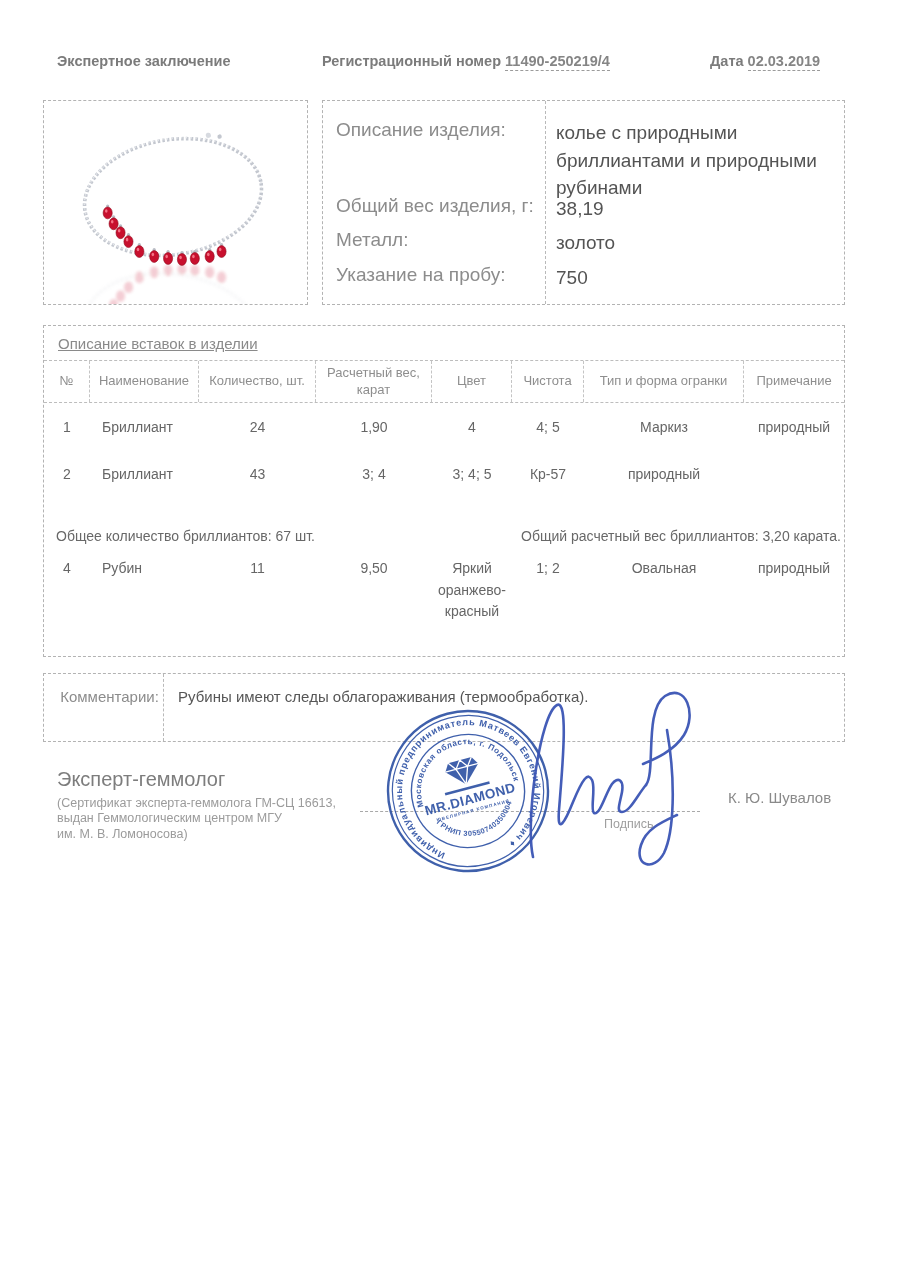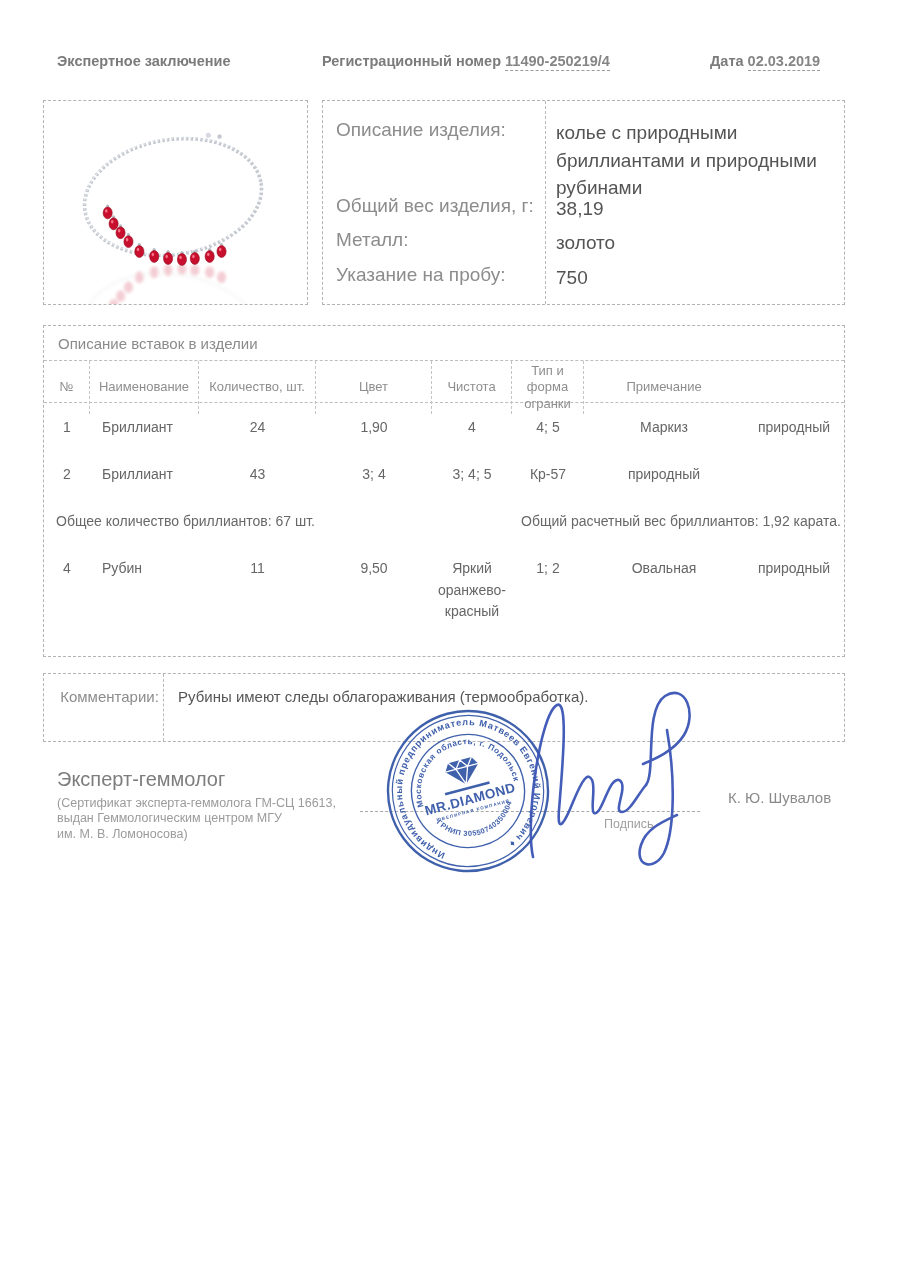--- a/index.html
+++ b/index.html
@@ -20,30 +20,30 @@
   .uline{border-bottom:1px dashed #9b9b9b;padding-bottom:1px;color:#858585;font-weight:bold;}
   
   .dbox{position:absolute;border:1px dashed #b3b3b3;background:#fff;box-sizing:border-box;}
   .photo-box{left:43px;top:100px;width:265px;height:205px;}
   .desc-box{left:322px;top:100px;width:523px;height:205px;font-size:19px;}
   .desc-divider{position:absolute;left:222px;top:0;bottom:0;border-left:1px dashed #b9b9b9;}
   .desc-label{position:absolute;left:13px;color:#8c8c8c;}
   .desc-value{position:absolute;left:233px;color:#545454;width:280px;line-height:1.45;}
   
   .tbl-box{left:43px;top:325px;width:802px;height:332px;font-size:14px;}
-  .tbl-title{height:35px;line-height:35px;padding-left:14px;font-size:15px;color:#8a8a8a;border-bottom:1px dashed #bdbdbd;box-sizing:border-box;}
+  .tbl-title{height:35px;line-height:35px;padding-left:14px;font-size:15px;color:#8a8a8a;border-bottom:1px dashed #bdbdbd;box-sizing:border-box;text-decoration:underline;}
   .grid{display:grid;grid-template-columns:46px 109px 117px 116px 80px 72px 160px 100px;box-sizing:border-box;}
   .hrow{height:42px;border-bottom:1px dashed #bdbdbd;}
   .hc{display:flex;align-items:center;justify-content:center;text-align:center;
       font-size:13px;color:#8e8e8e;line-height:1.25;border-right:1px dashed #c4c4c4;padding:2px 4px;box-sizing:border-box;}
   .hc:last-child{border-right:none;}
   .drow{height:47px;}
   .dc{display:flex;align-items:center;justify-content:center;text-align:center;color:#666;box-sizing:border-box;}
   .dc.left{justify-content:flex-start;padding-left:12px;}
-  .sumrow{height:47px;display:flex;align-items:center;justify-content:space-between;
+  .sumrow{height:47px;display:flex;align-items:flex-end;justify-content:space-between;
           padding:0 3px 0 12px;color:#686868;box-sizing:border-box;}
   .rubyrow{align-items:flex-start;padding-top:14px;height:auto;}
   .rubyrow .dc{align-items:flex-start;line-height:1.55;}
   
   .com-box{left:43px;top:673px;width:802px;height:69px;font-size:15px;display:flex;}
   .com-label{width:120px;border-right:1px dashed #b9b9b9;padding:14px 0 0 12px;color:#8c8c8c;box-sizing:border-box;text-align:center;}
   .com-text{padding:14px 0 0 14px;color:#565656;}
   
   .expert{position:absolute;left:57px;top:768px;}
   .expert-title{font-size:20px;color:#7d7d7d;margin-bottom:5px;}
@@ -163,20 +163,21 @@
     <div class="desc-value" style="top:163px">750</div>
   </div>
 
   <div class="dbox tbl-box">
     <div class="tbl-title">Описание вставок в изделии</div>
 
     <div class="grid hrow">
       <div class="hc">№</div>
       <div class="hc">Наименование</div>
       <div class="hc">Количество, шт.</div>
+      <div class="hc">Расчетный вес, карат</div>
       <div class="hc">Цвет</div>
       <div class="hc">Чистота</div>
       <div class="hc">Тип и форма огранки</div>
       <div class="hc">Примечание</div>
     </div>
 
     <div class="grid drow">
       <div class="dc">1</div>
       <div class="dc left">Бриллиант</div>
       <div class="dc">24</div>
@@ -192,21 +193,21 @@
       <div class="dc left">Бриллиант</div>
       <div class="dc">43</div>
       <div class="dc">3; 4</div>
       <div class="dc">3; 4; 5</div>
       <div class="dc">Кр-57</div>
       <div class="dc">природный</div>
     </div>
 
     <div class="sumrow">
       <span>Общее количество бриллиантов: 67 шт.</span>
-      <span>Общий расчетный вес бриллиантов: 1,92 карата.</span>
+      <span>Общий расчетный вес бриллиантов: 3,20 карата.</span>
     </div>
 
     <div class="grid drow rubyrow">
       <div class="dc">4</div>
       <div class="dc left">Рубин</div>
       <div class="dc">11</div>
       <div class="dc">9,50</div>
       <div class="dc">Яркий оранжево-красный</div>
       <div class="dc">1; 2</div>
       <div class="dc">Овальная</div>

